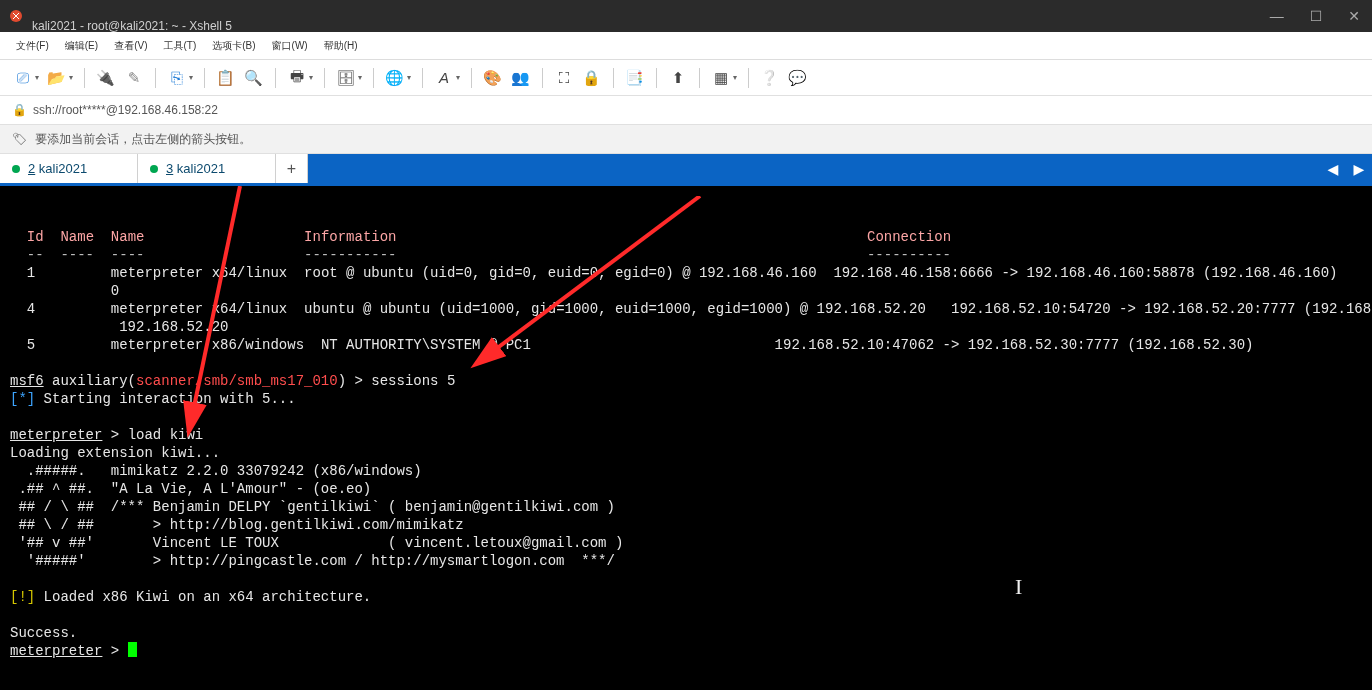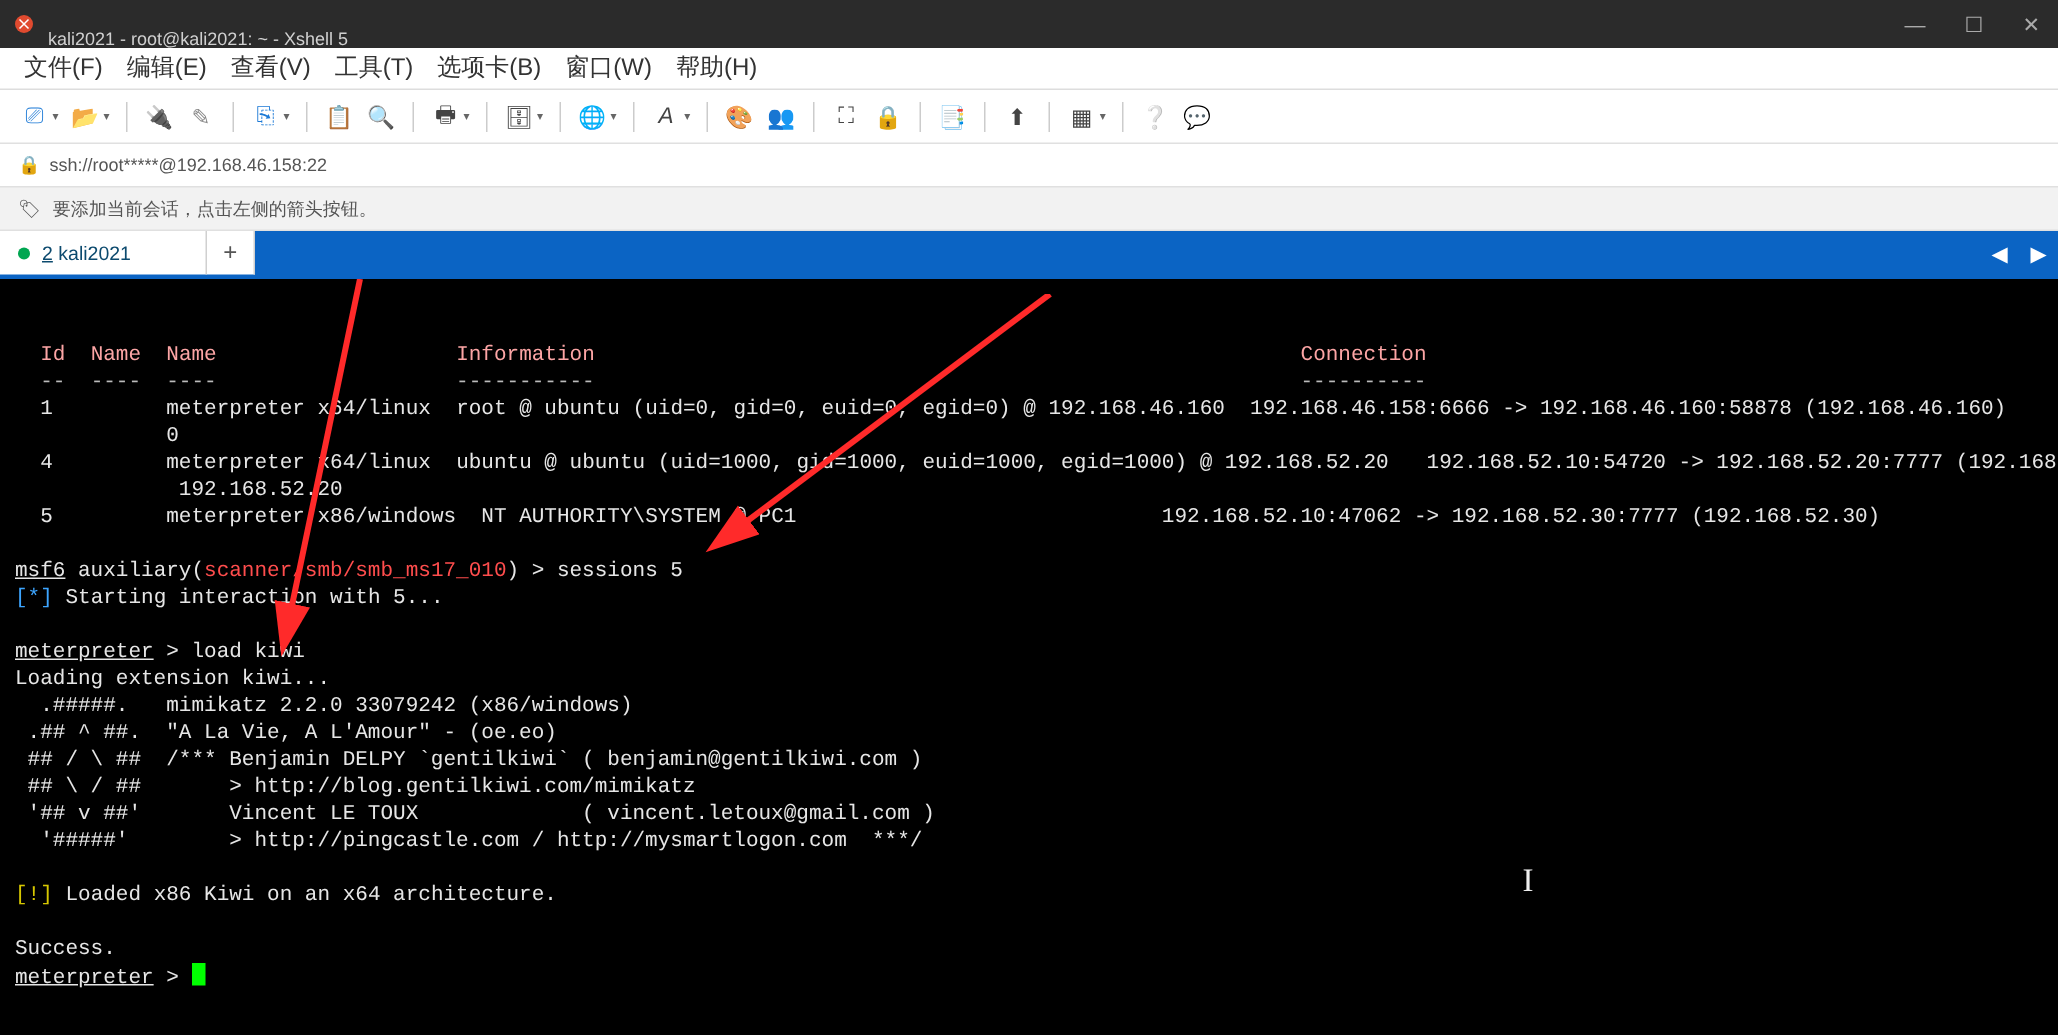--- a/index.html
+++ b/index.html
@@ -39,21 +39,21 @@
   height: 28px;
   background: #fff;
   border-bottom: 1px solid #ddd;
   display: flex;
   align-items: center;
   padding: 0 10px;
   gap: 4px;
 }
 .menubar .menu-item {
   padding: 2px 6px;
-  font-size: 16px;
+  font-size: 10px;
   color: #333;
   cursor: pointer;
 }
 
 
 .toolbar {
   height: 36px;
   background: #fff;
   border-bottom: 1px solid #e0e0e0;
   display: flex;
@@ -259,20 +259,24 @@
 
 <div class="infobar">
   <span>🏷</span>
   <span>要添加当前会话，点击左侧的箭头按钮。</span>
 </div>
 
 <div class="tabstrip">
   <div class="tab">
     <span class="dot green"></span>
     <span class="label"><span class="num">2</span> <span>kali2021</span></span>
+  </div>
+  <div class="tab">
+    <span class="dot green"></span>
+    <span class="label"><span class="num">3</span> <span>kali2021</span></span>
   </div>
   <div class="tab-add">+</div>
   <div class="spacer"></div>
   <div class="nav">◀</div>
   <div class="nav">▶</div>
 </div>
 
 <div class="terminal">
 <div>
   <span class="hdr">Id</span>  <span class="hdr">Name</span>  <span class="hdr">Name</span>                   <span class="hdr">Information</span>                                                        <span class="hdr">Connection</span>

